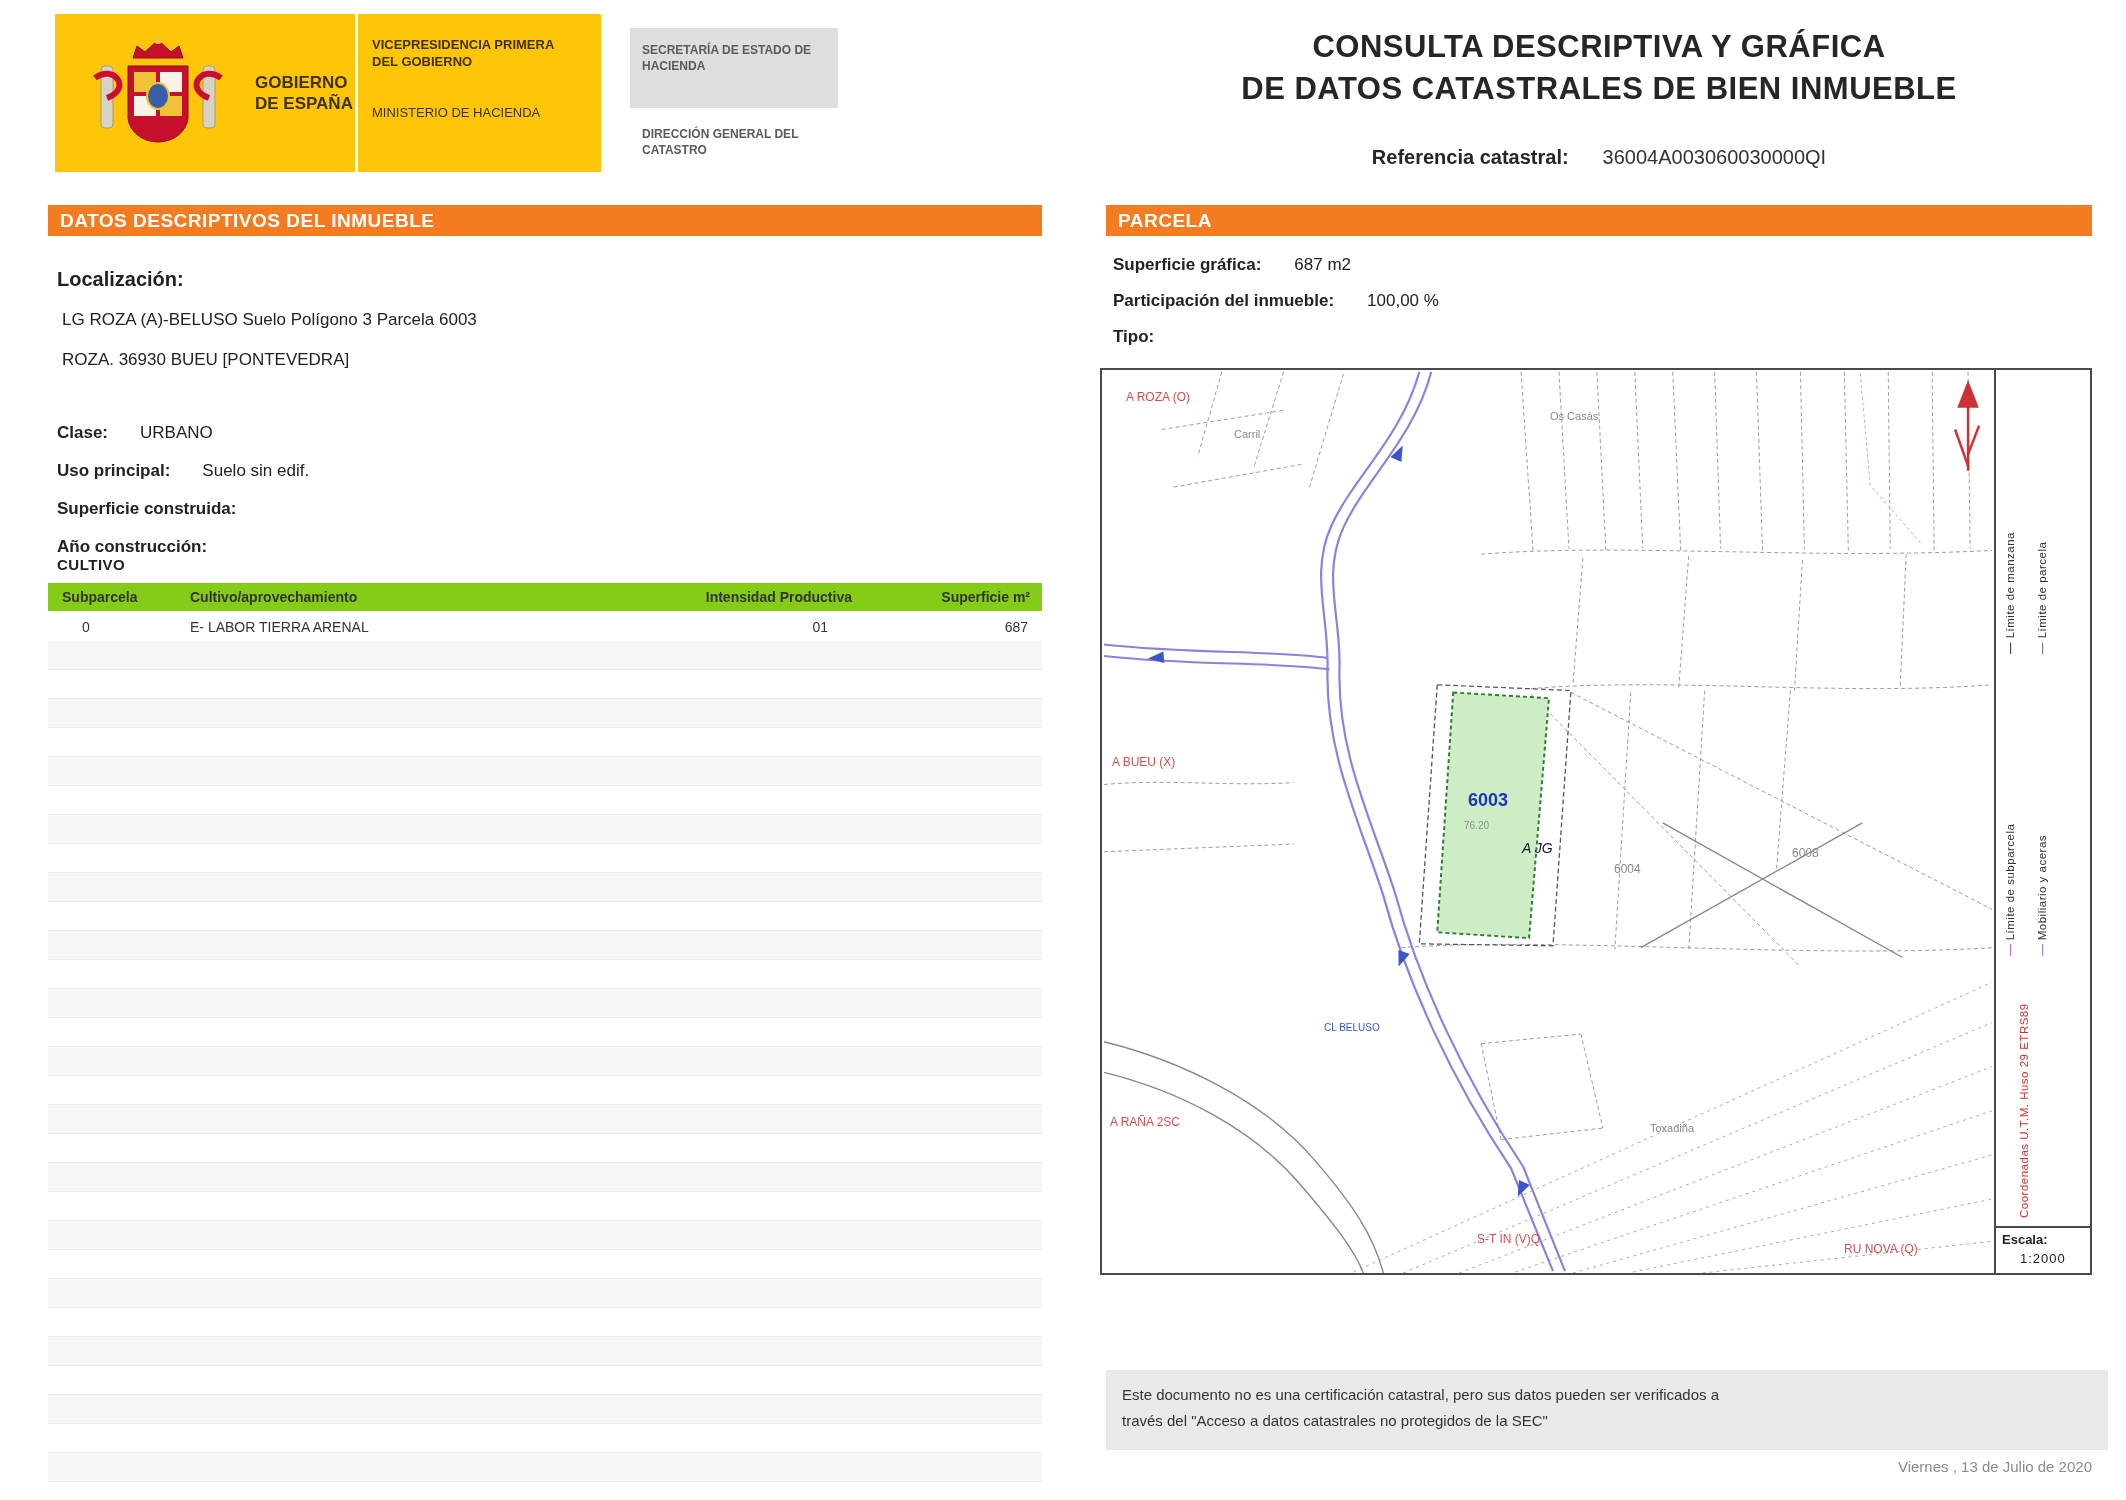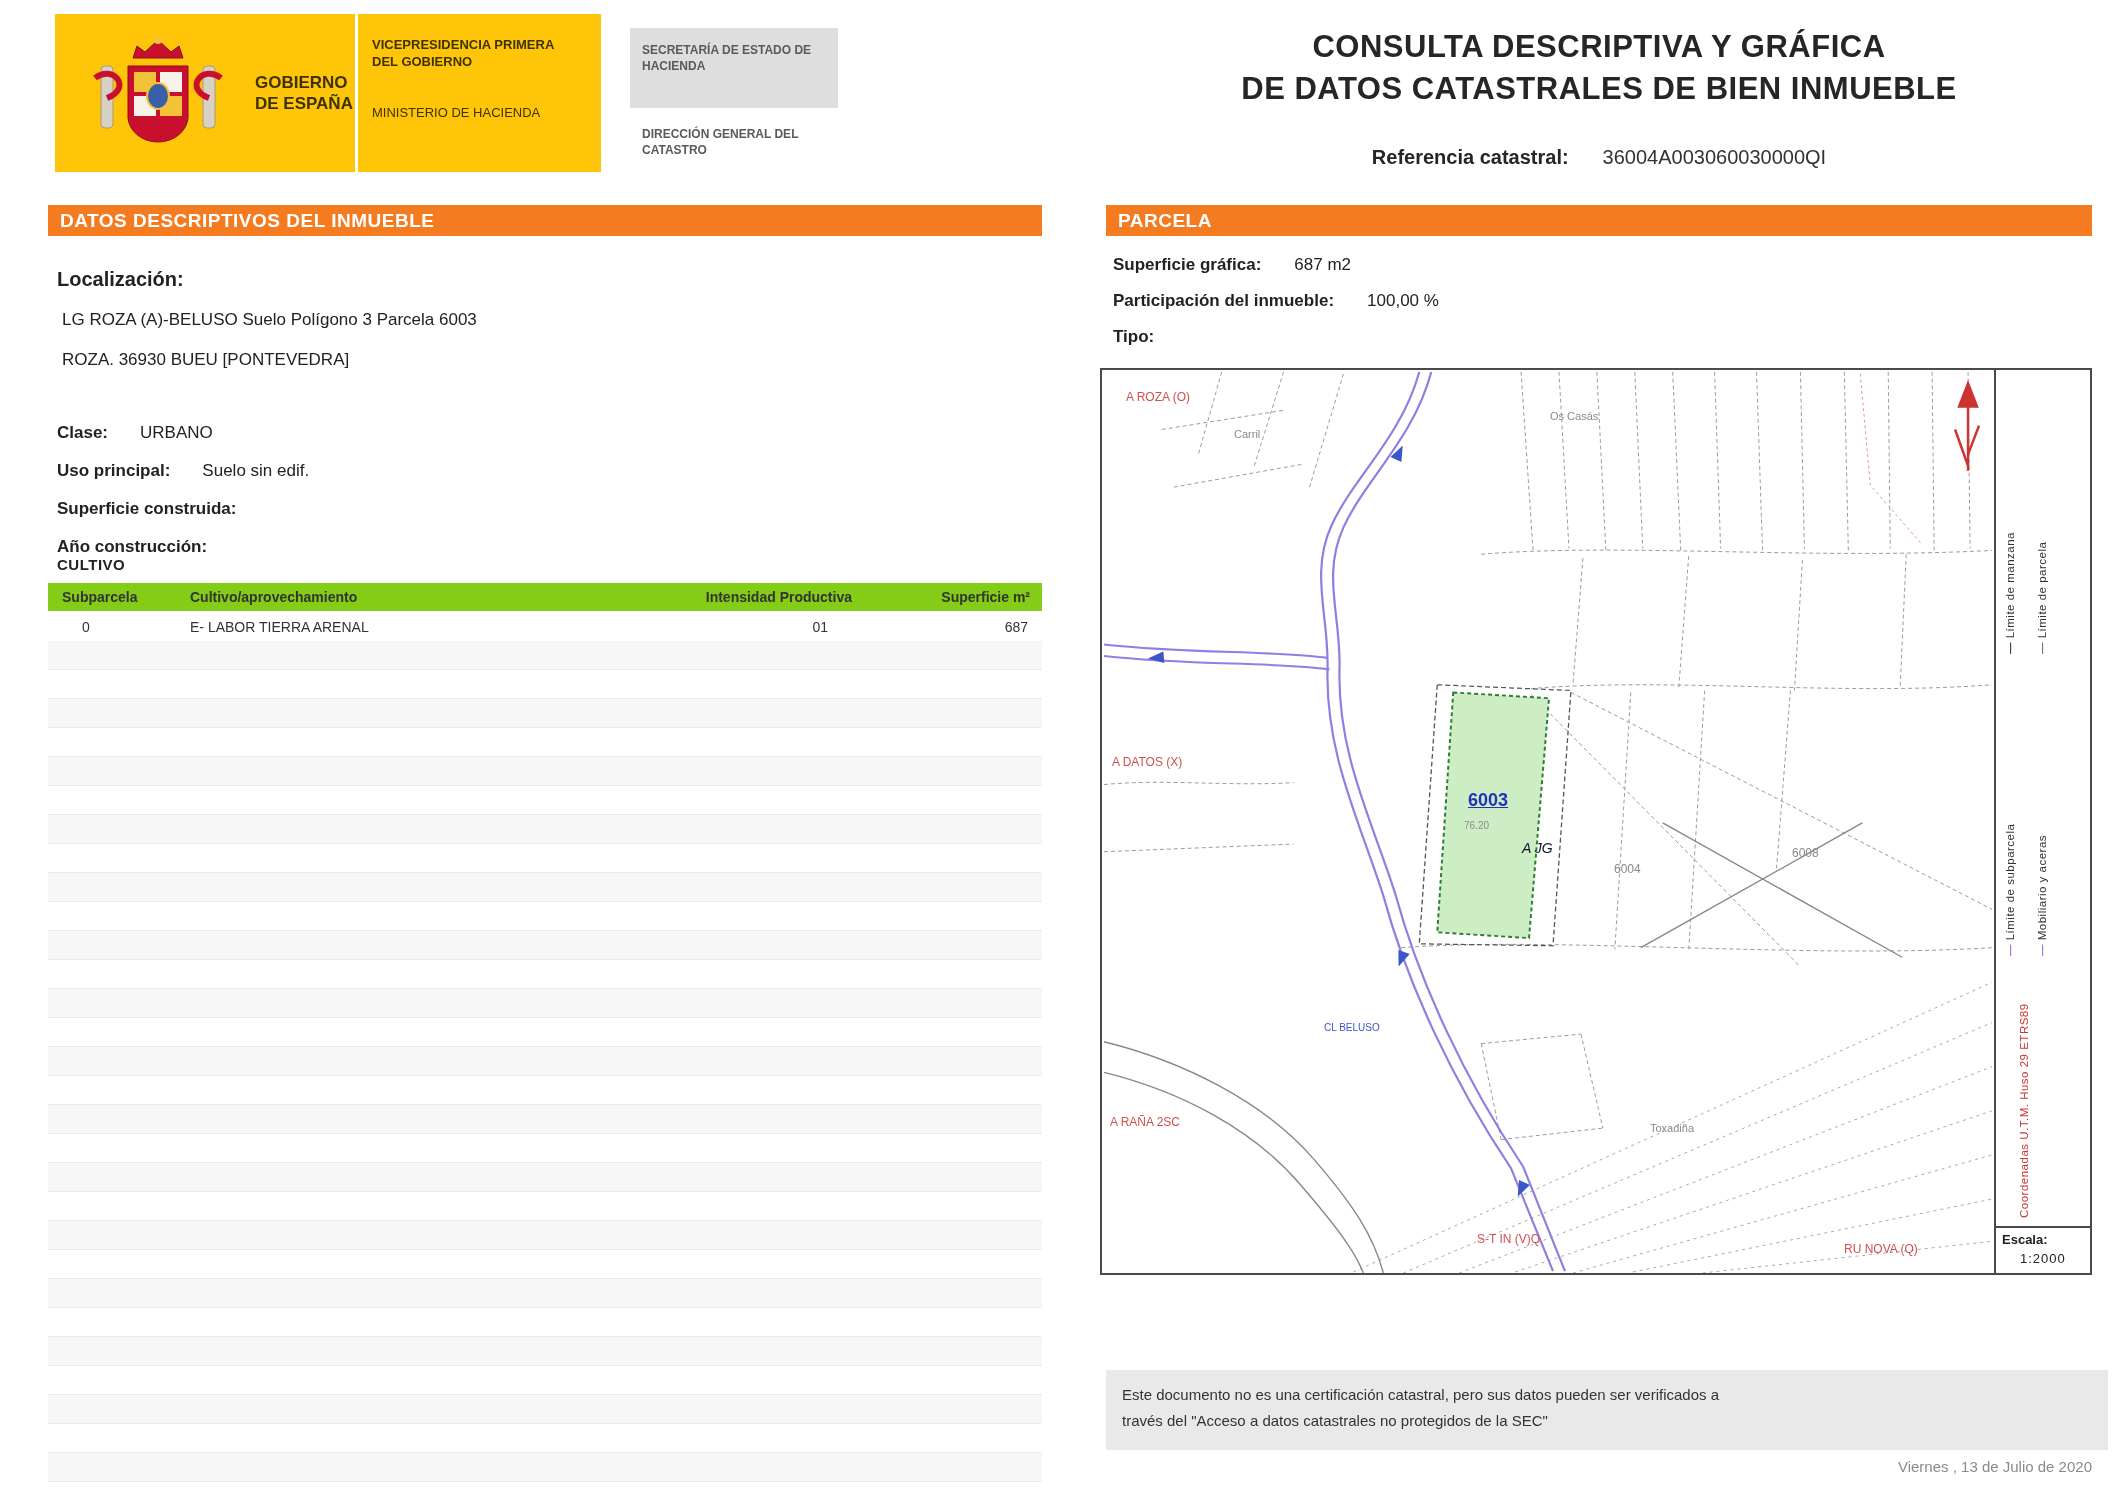--- a/index.html
+++ b/index.html
@@ -278,25 +278,25 @@
 
         <g stroke="#cc3333" stroke-width="2.5" fill="#cc3333">
           <line x1="868" y1="105" x2="868" y2="32"></line>
           <polygon points="868,14 859,38 877,38"></polygon>
           <path d="M868,100 L855,62" fill="none"></path>
           <path d="M868,88 L879,58" fill="none"></path>
         </g>
       </svg>
       <div id="map-labels">
           <div class="map-label red" style="left: 24px; top: 20px; font-size: 12px;">A ROZA (O)</div>
-          <div class="map-label red" style="left: 10px; top: 385px; font-size: 12px;">A DATOS (X)</div>
+          <div class="map-label red" style="left: 10px; top: 385px; font-size: 12px;">A BUEU (X)</div>
           <div class="map-label red" style="left: 8px; top: 745px; font-size: 12px;">A RAÑA 2SC</div>
           <div class="map-label red" style="left: 375px; top: 862px; font-size: 12px;">S-T IN (V)Q</div>
           <div class="map-label red" style="left: 742px; top: 872px; font-size: 12px;">RU NOVA (Q)</div>
-          <div class="map-label blue-bold" style="left: 366px; top: 420px; font-size: 18px; text-decoration: underline;">6003</div>
+          <div class="map-label blue-bold" style="left: 366px; top: 420px; font-size: 18px;">6003</div>
           <div class="map-label gray" style="left: 362px; top: 450px; font-size: 10px;">76.20</div>
           <div class="map-label olive" style="left: 420px; top: 470px; font-size: 14px;">A JG</div>
           <div class="map-label gray" style="left: 512px; top: 492px; font-size: 12px;">6004</div>
           <div class="map-label gray" style="left: 690px; top: 476px; font-size: 12px;">6008</div>
           <div class="map-label blue" style="left: 222px; top: 652px; font-size: 10px;">CL BELUSO</div>
           <div class="map-label gray" style="left: 132px; top: 58px; font-size: 11px;">Carril</div>
           <div class="map-label gray" style="left: 448px; top: 40px; font-size: 11px;">Os Casás</div>
           <div class="map-label gray" style="left: 548px; top: 752px; font-size: 11px;">Toxadiña</div>
         </div>
     </div>

